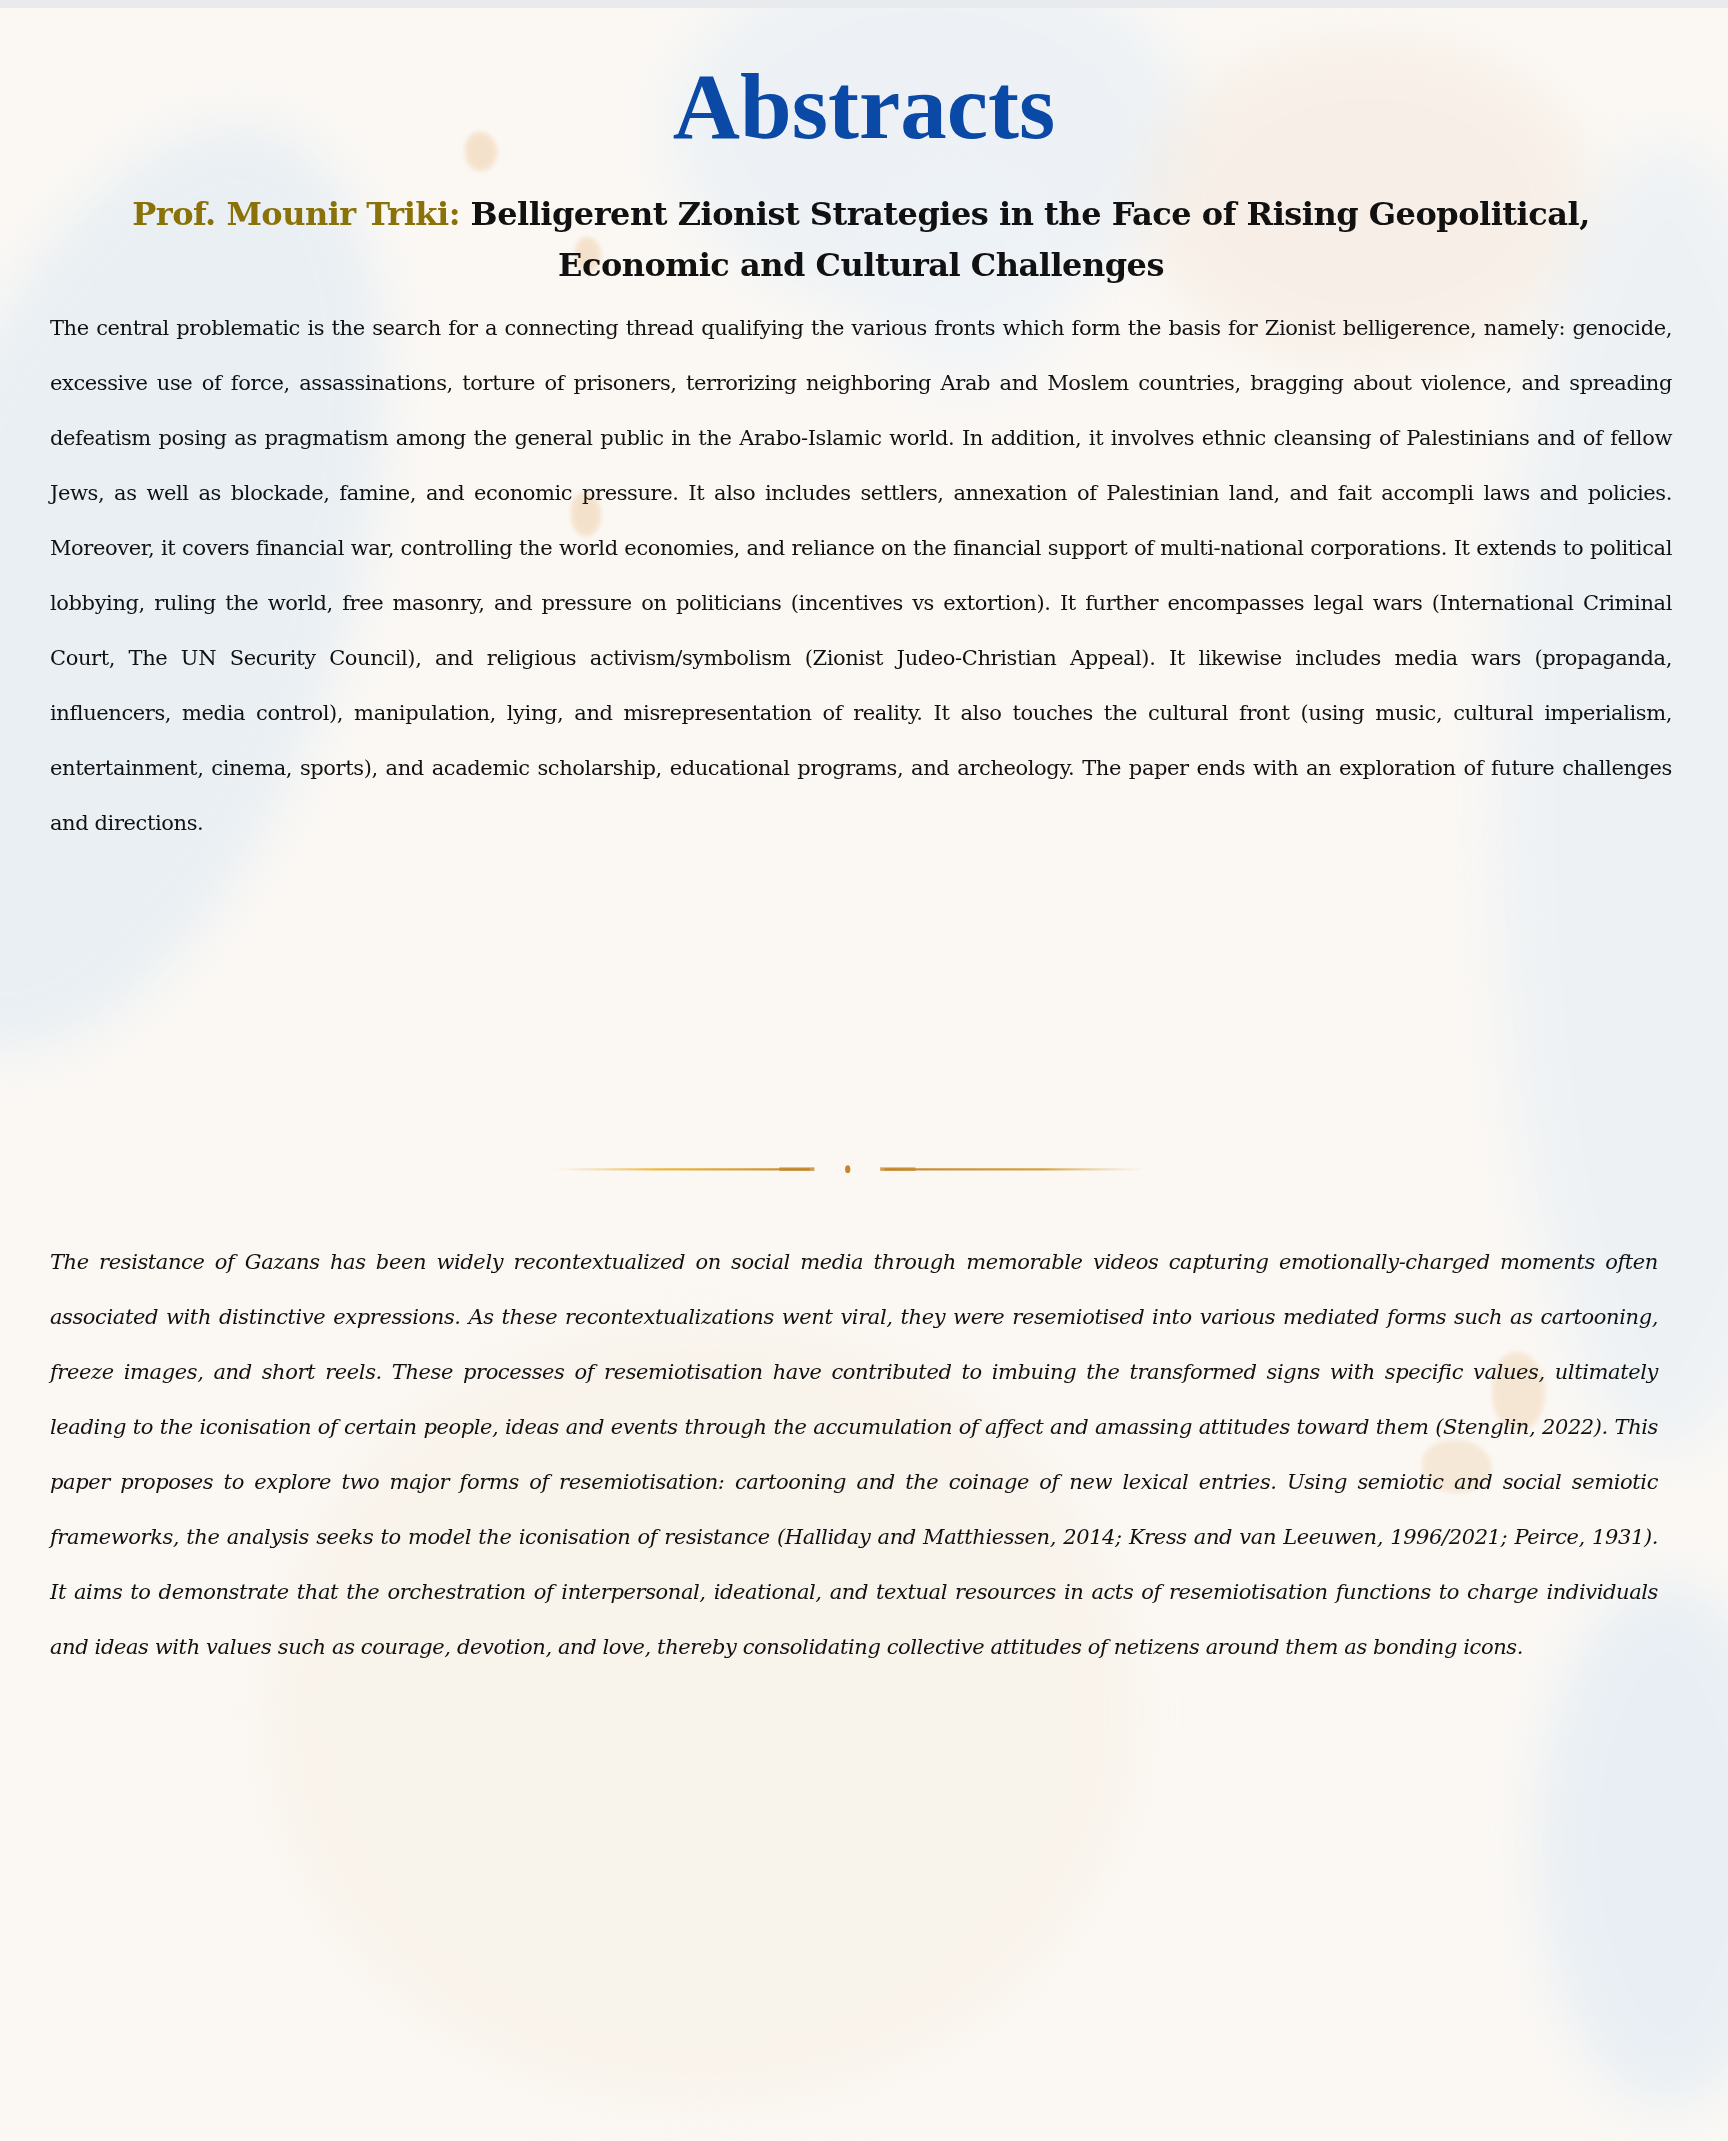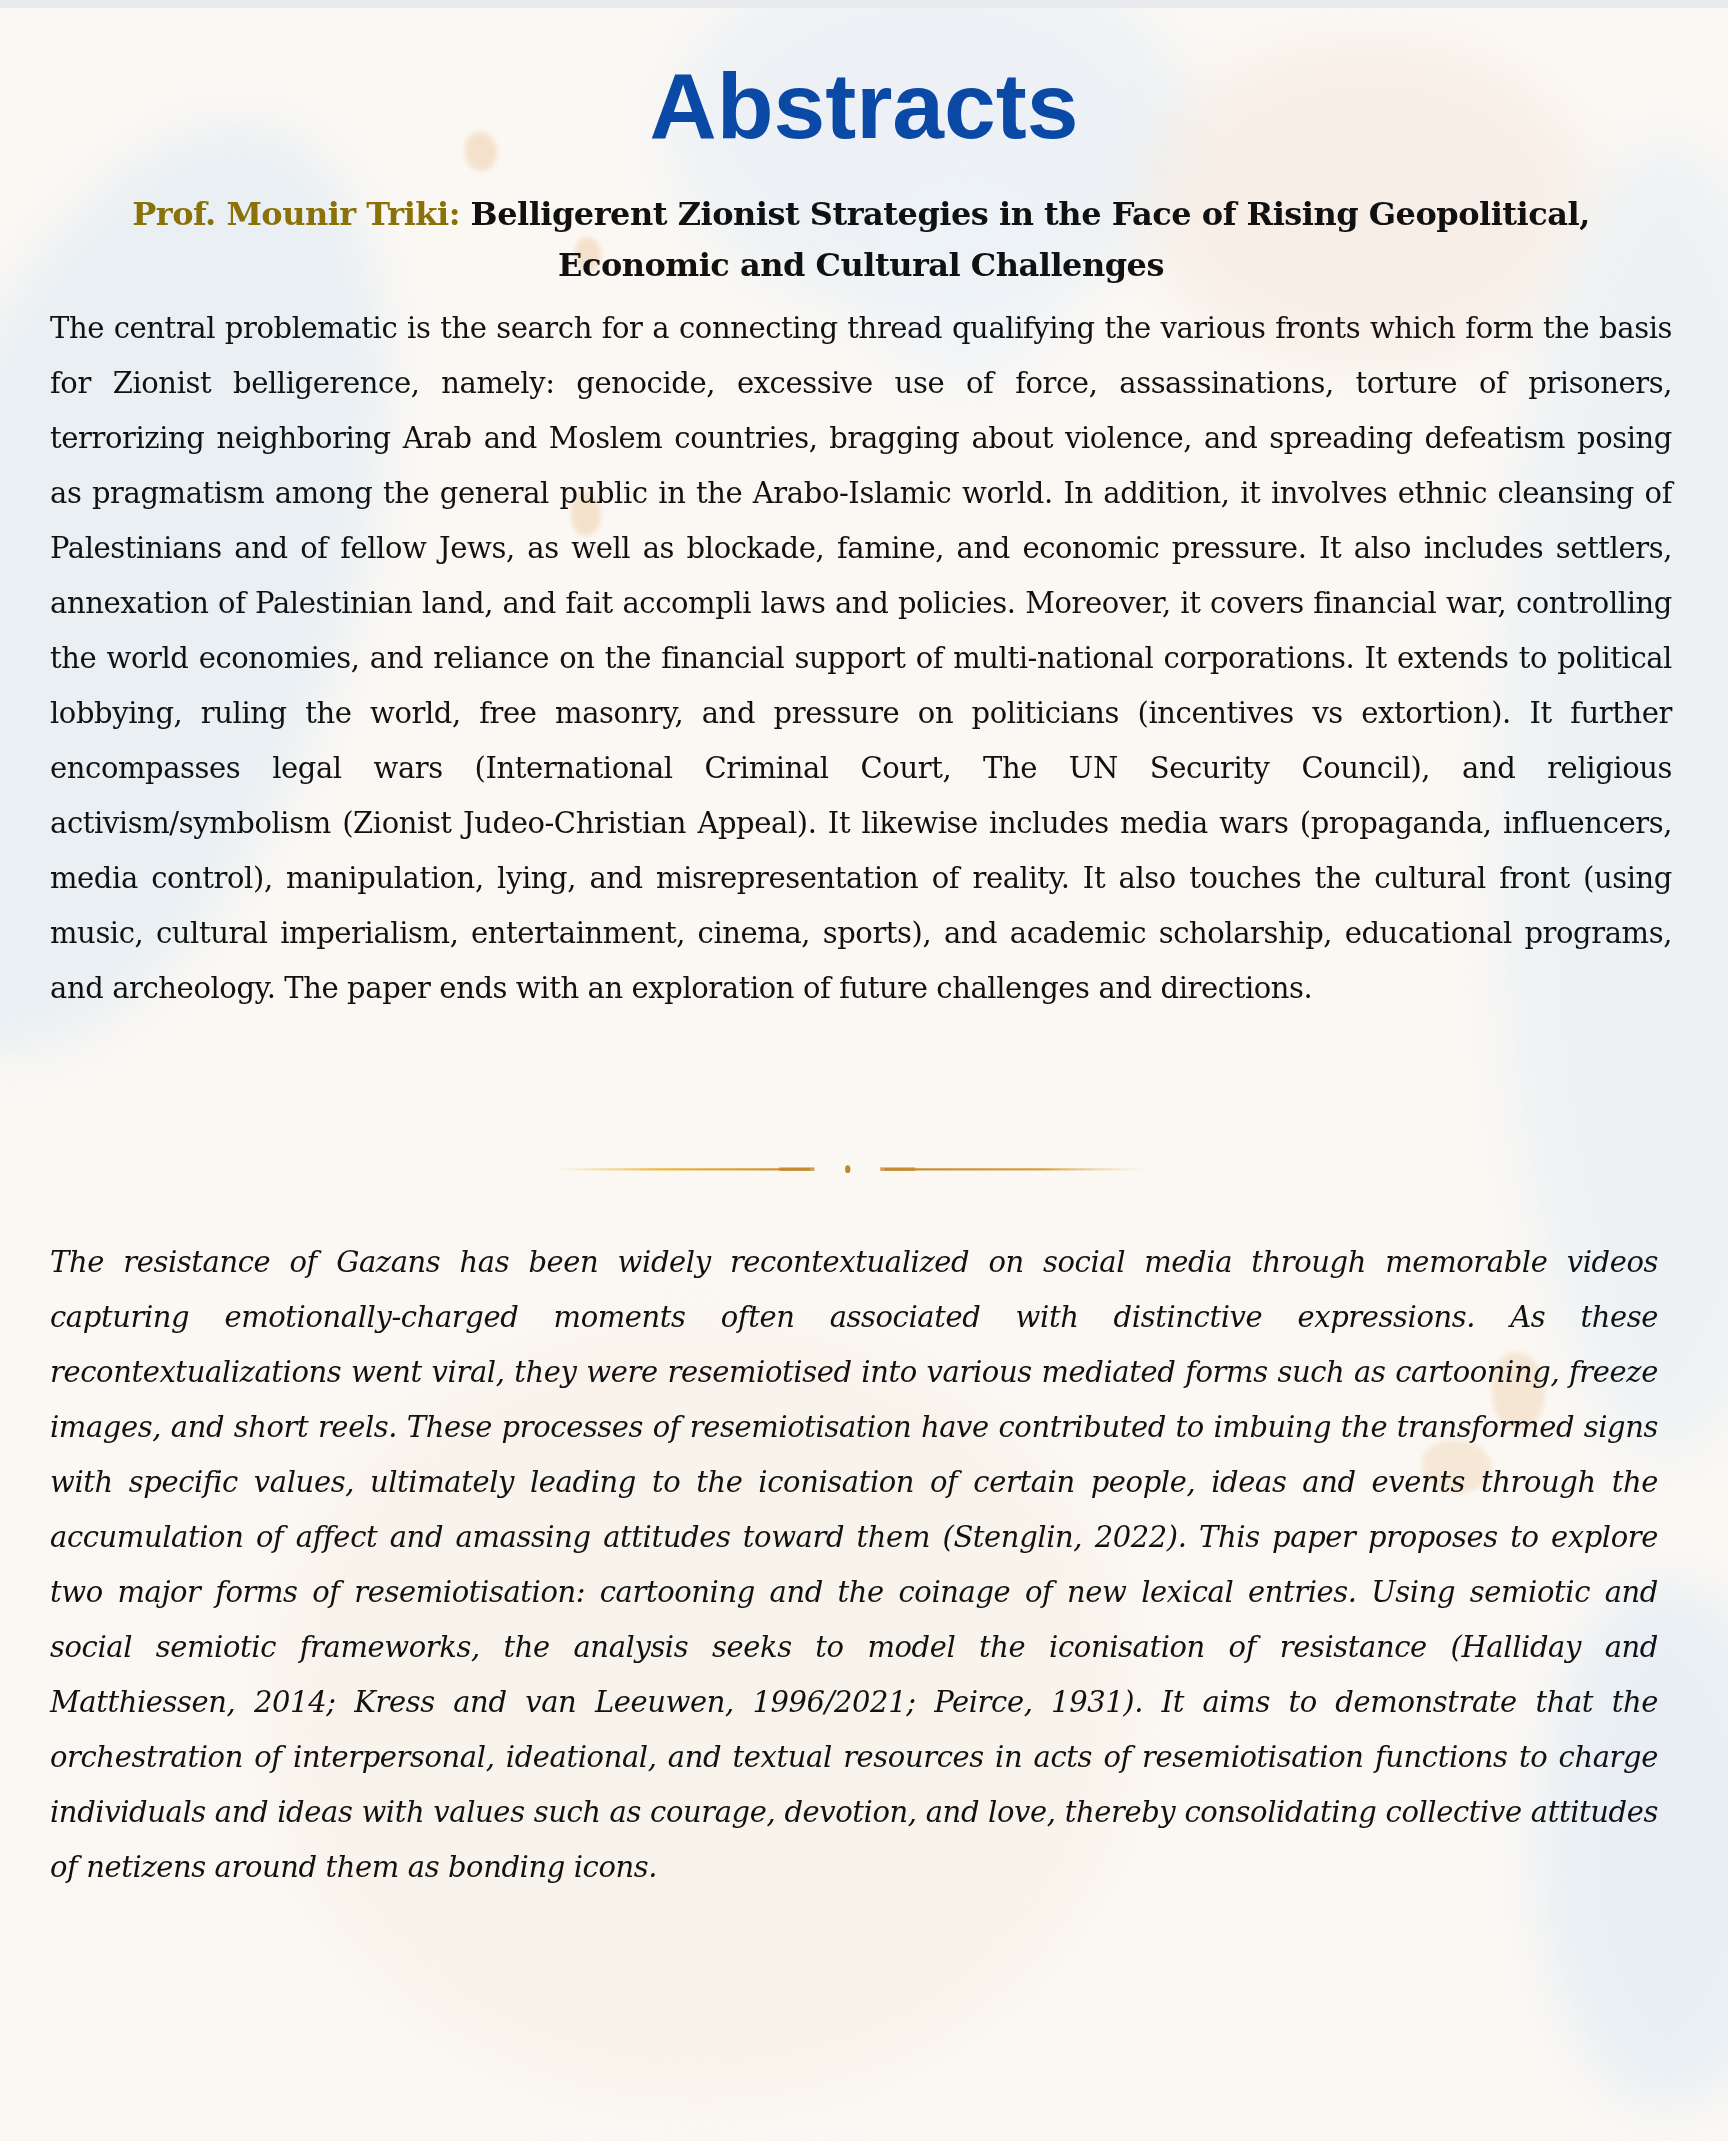--- a/index.html
+++ b/index.html
@@ -60,21 +60,21 @@
       position: relative;
       z-index: 1;
       width: 1728px;
     }
     .title {
       position: absolute;
       left: 0;
       top: 60px;
       width: 1728px;
       text-align: center;
-      font-family: Liberation Sans, sans-serif;
+      font-family: Liberation Serif, serif;
       font-weight: bold;
       font-size: 93px;
       line-height: 1;
       color: #0a4aa6;
       margin: 0;
     }
     .abstract {
       position: absolute;
       left: 50px;
       width: 1622px;
@@ -89,21 +89,21 @@
       letter-spacing: -0.5px;
     }
     .author {
       color: #8a7208;
     }
     .paper-title {
       color: #111;
     }
     .abstract-body {
       font-family: "DejaVu Serif", serif;
-      font-size: 29px;
+      font-size: 21px;
       line-height: 55px;
       text-align: justify;
       margin: 0;
       color: #111;
       letter-spacing: -0.4px;
     }
     #abs1 { top: 189px; }
     #abs1 .abstract-body { margin-top: 9.7px; }
     #abs2 { top: 1225px; left: 35px; width: 1642px; }
     #abs2 .abstract-body { margin-top: 9.7px; padding-left: 15px; width: 1608px; font-style: italic; }

